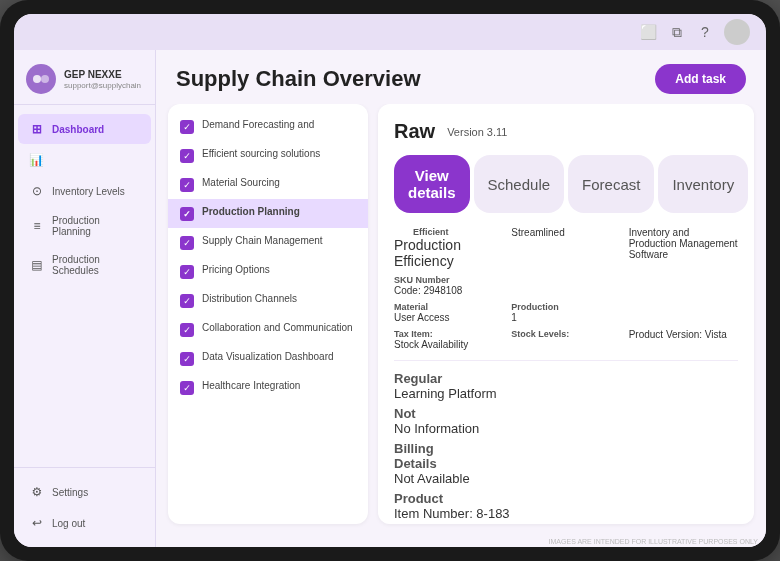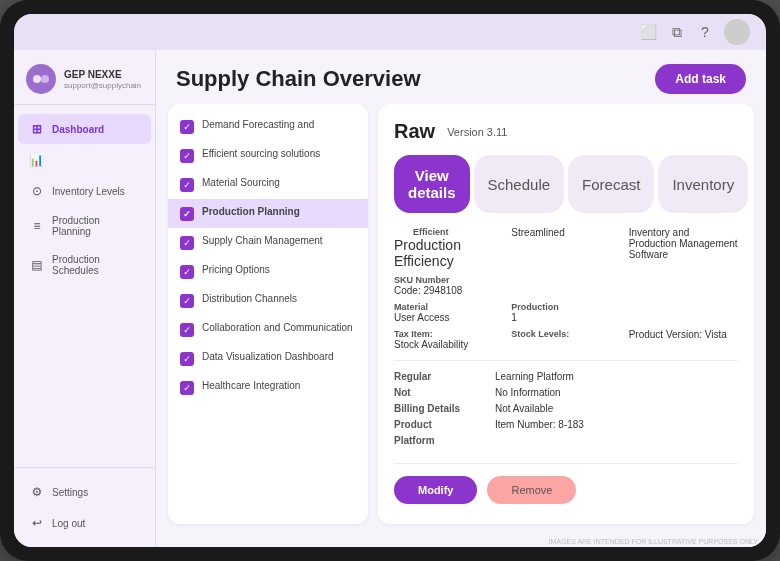--- a/index.html
+++ b/index.html
@@ -250,23 +250,24 @@
       background: #8b35cc;
       color: white;
       font-weight: 600;
     }
     .detail-tab:not(.active) {
       background: #f0eaf7;
       color: #555;
     }
     .detail-row {
       display: flex;
-      gap: 21px;
+      gap: 0;
       margin-bottom: 5px;
-      font-size: 10px;
+      font-size: 13px;
+      flex-direction: column;
     }
     .row-label {
       color: #555;
       font-weight: 600;
       width: 80px;
       flex-shrink: 0;
     }
     .row-value {
       color: #333;
     }

